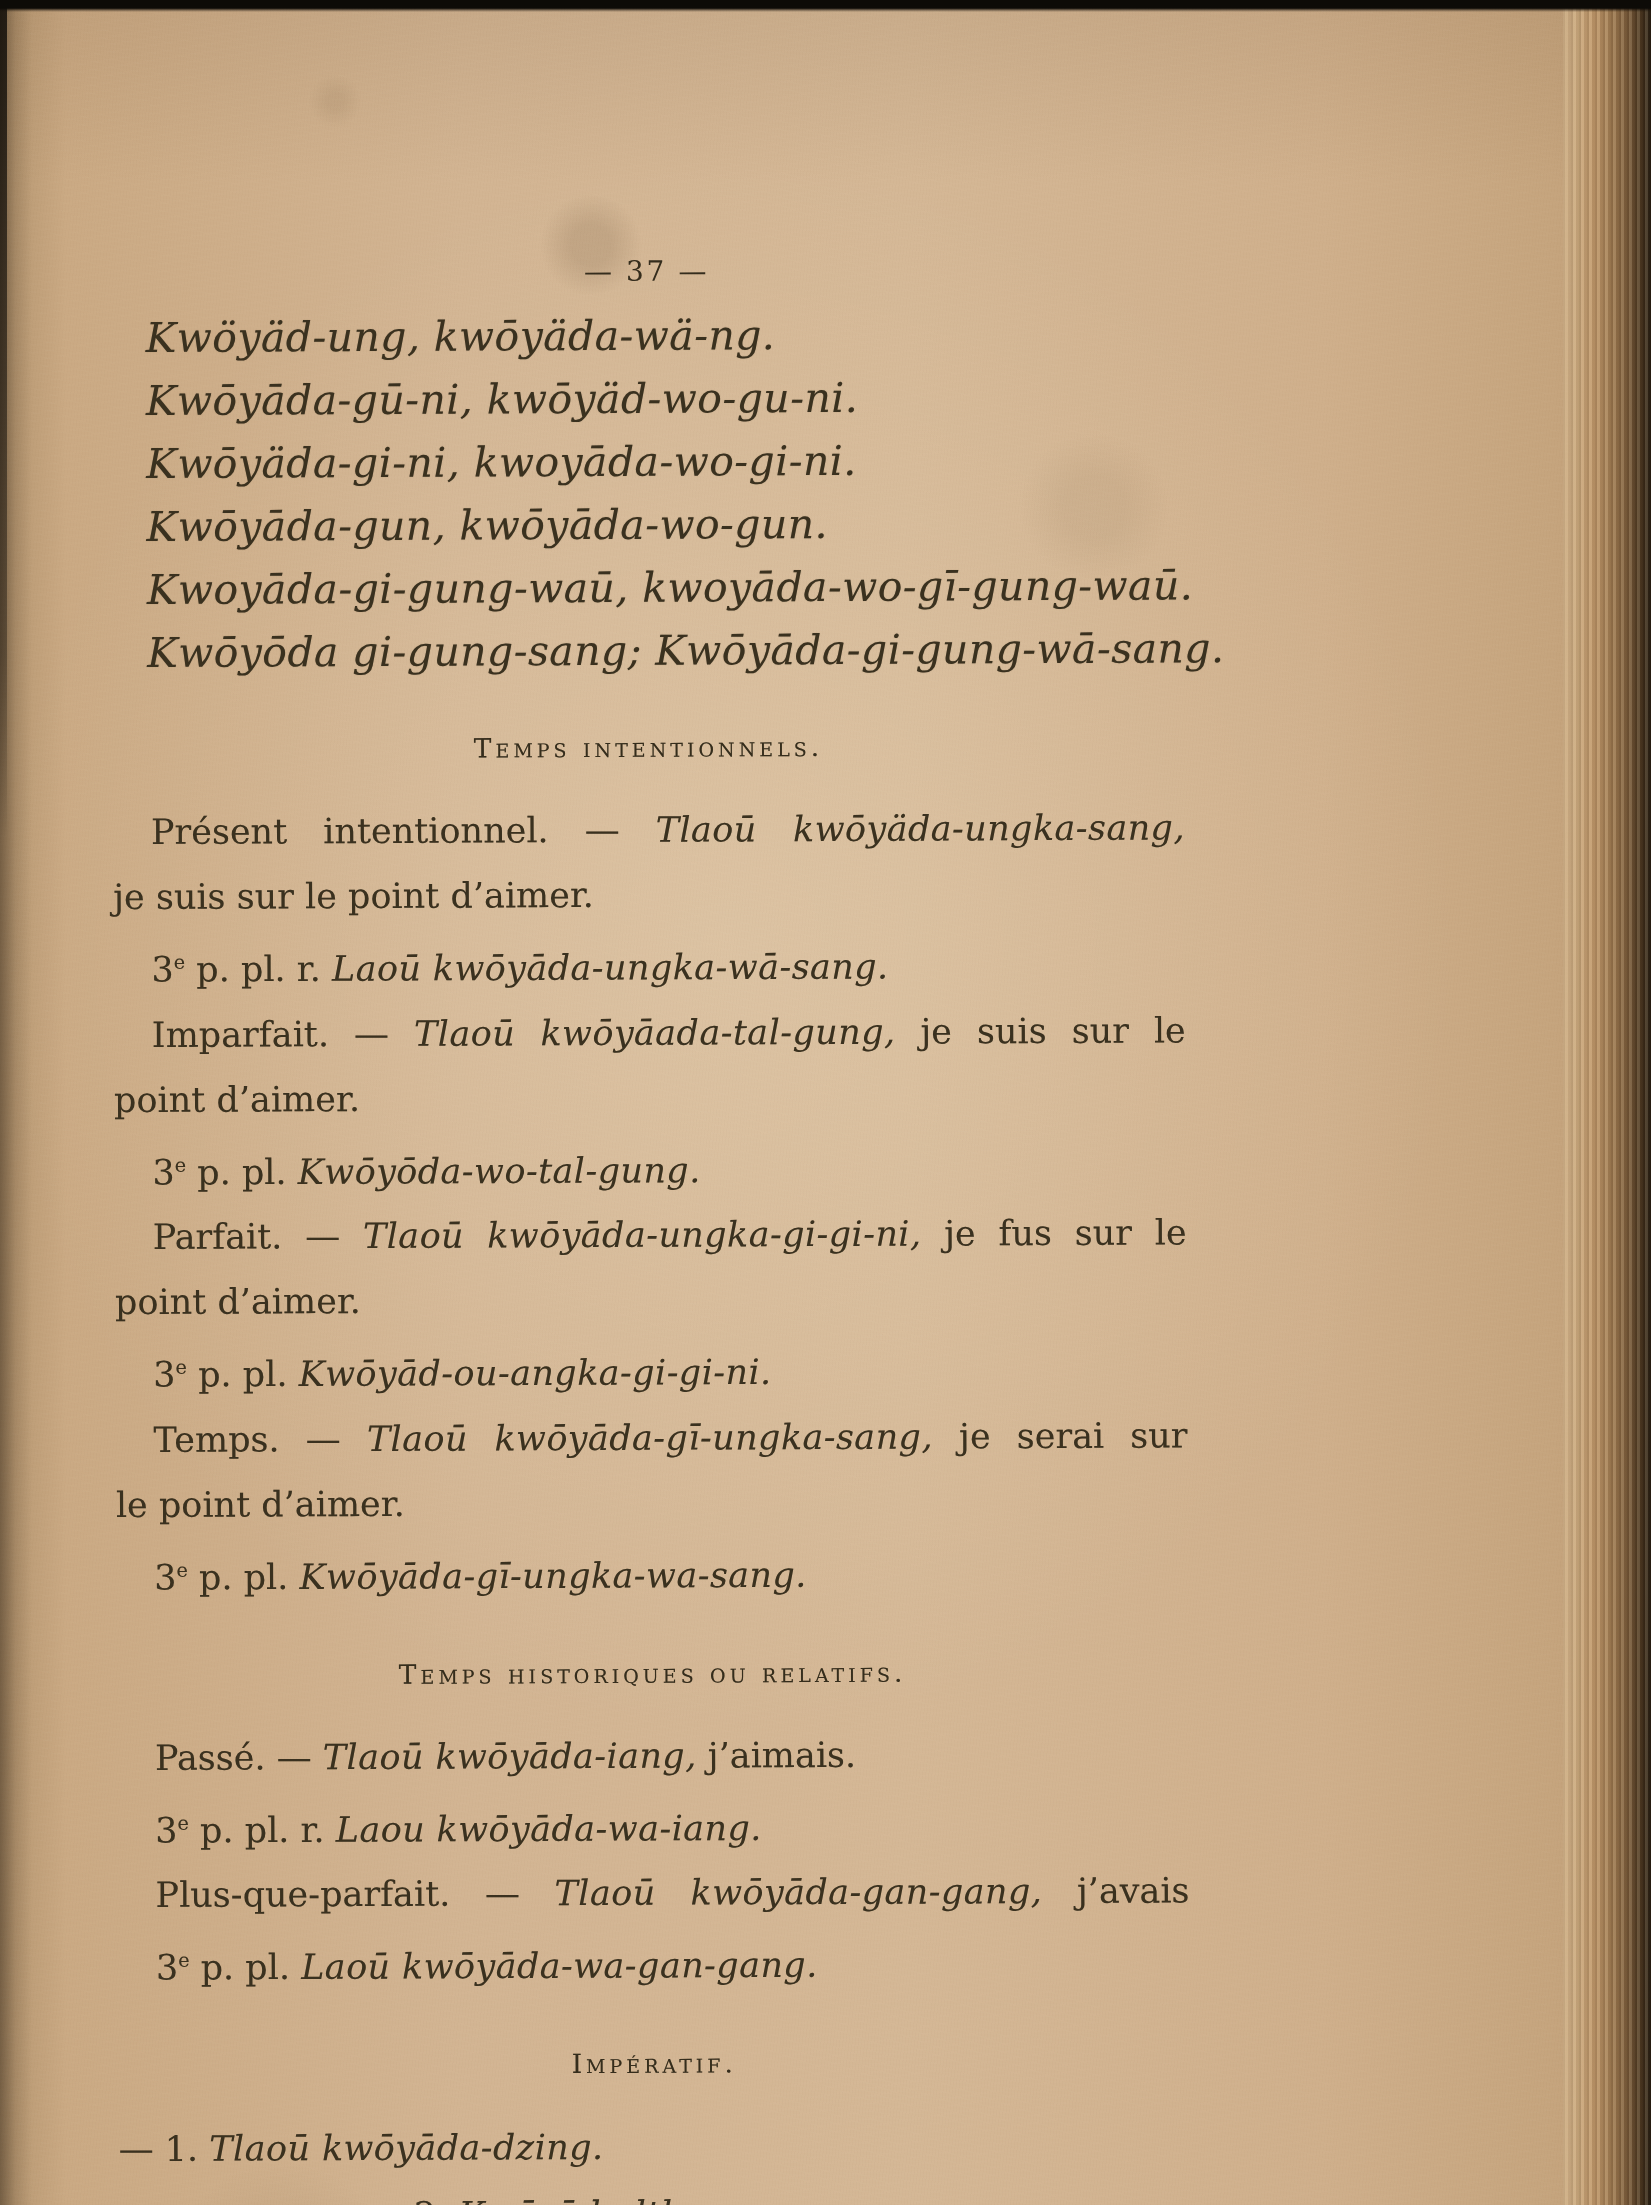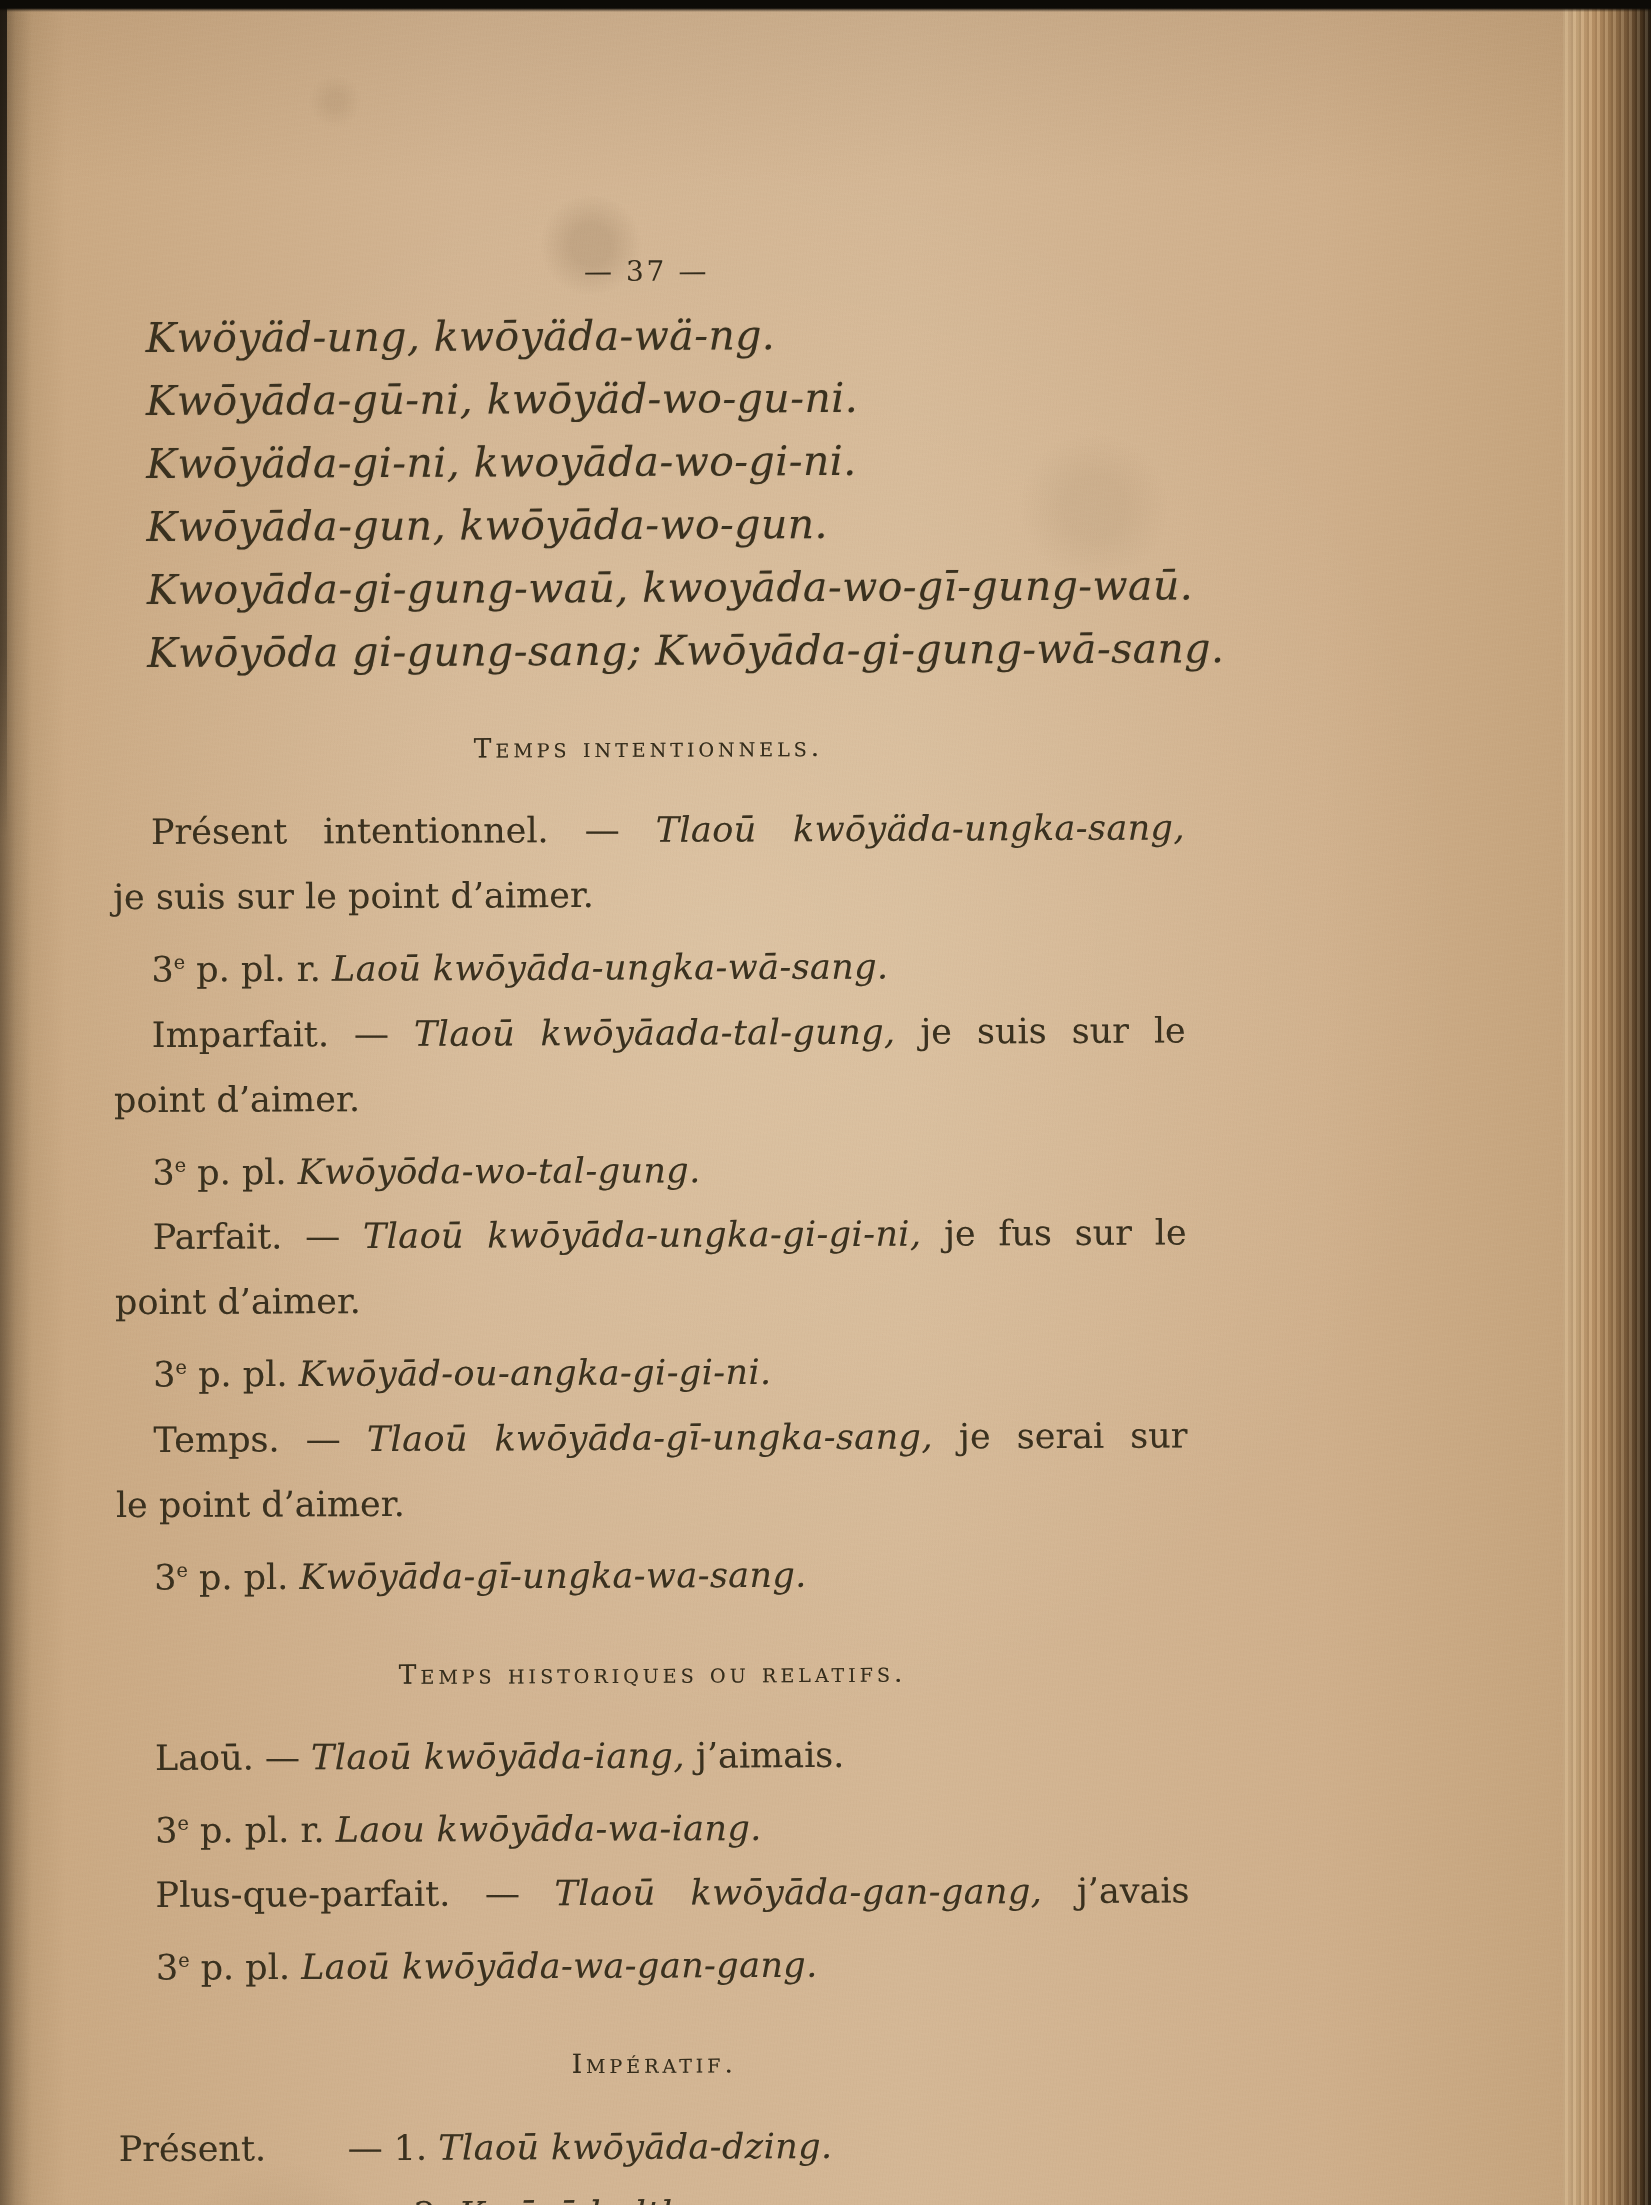--- a/index.html
+++ b/index.html
@@ -103,35 +103,34 @@
         </div>
         <div class="para">
           <div class="line first"><span class="seg-r">Temps. — </span><span class="seg-i">Tlaoū kwōyāda-gī-ungka-sang,</span><span class="seg-r"> je serai sur</span></div>
           <div class="line last"><span class="seg-r">le point d’aimer.</span></div>
         </div>
         <div class="para">
           <div class="line first last"><span class="seg-r">3</span><span class="seg-sup">e</span><span class="seg-r"> p. pl. </span><span class="seg-i">Kwōyāda-gī-ungka-wa-sang.</span></div>
         </div>
         <div class="section-heading">Temps historiques ou relatifs.</div>
         <div class="para">
-          <div class="line first last"><span class="seg-r">Laoū. — </span><span class="seg-i">Tlaoū kwōyāda-iang,</span><span class="seg-r"> j’aimais.</span></div>
+          <div class="line first last"><span class="seg-r">Passé. — </span><span class="seg-i">Tlaoū kwōyāda-iang,</span><span class="seg-r"> j’aimais.</span></div>
         </div>
         <div class="para">
           <div class="line first last"><span class="seg-r">3</span><span class="seg-sup">e</span><span class="seg-r"> p. pl. r. </span><span class="seg-i">Laou kwōyāda-wa-iang.</span></div>
         </div>
         <div class="para">
           <div class="line first"><span class="seg-r">Plus-que-parfait. — </span><span class="seg-i">Tlaoū kwōyāda-gan-gang,</span><span class="seg-r"> j’avais</span></div>
         </div>
         <div class="para">
           <div class="line first last"><span class="seg-r">3</span><span class="seg-sup">e</span><span class="seg-r"> p. pl.  </span><span class="seg-i">Laoū kwōyāda-wa-gan-gang.</span></div>
         </div>
         <div class="section-heading">Impératif.</div>
         <div class="imperative">
           <div class="imp-row">
-            <div class="imp-label">Présent.</div>
             <div class="imp-num">— 1. </div>
             <div class="imp-text"><span class="seg-i">Tlaoū kwōyāda-dzing.</span></div>
           </div>
           <div class="imp-row cont">
             <div class="imp-label"></div>
             <div class="imp-num">2. </div>
             <div class="imp-text"><span class="seg-i">Kwōyāda-ltha.</span></div>
           </div>
         </div>
       </div>

